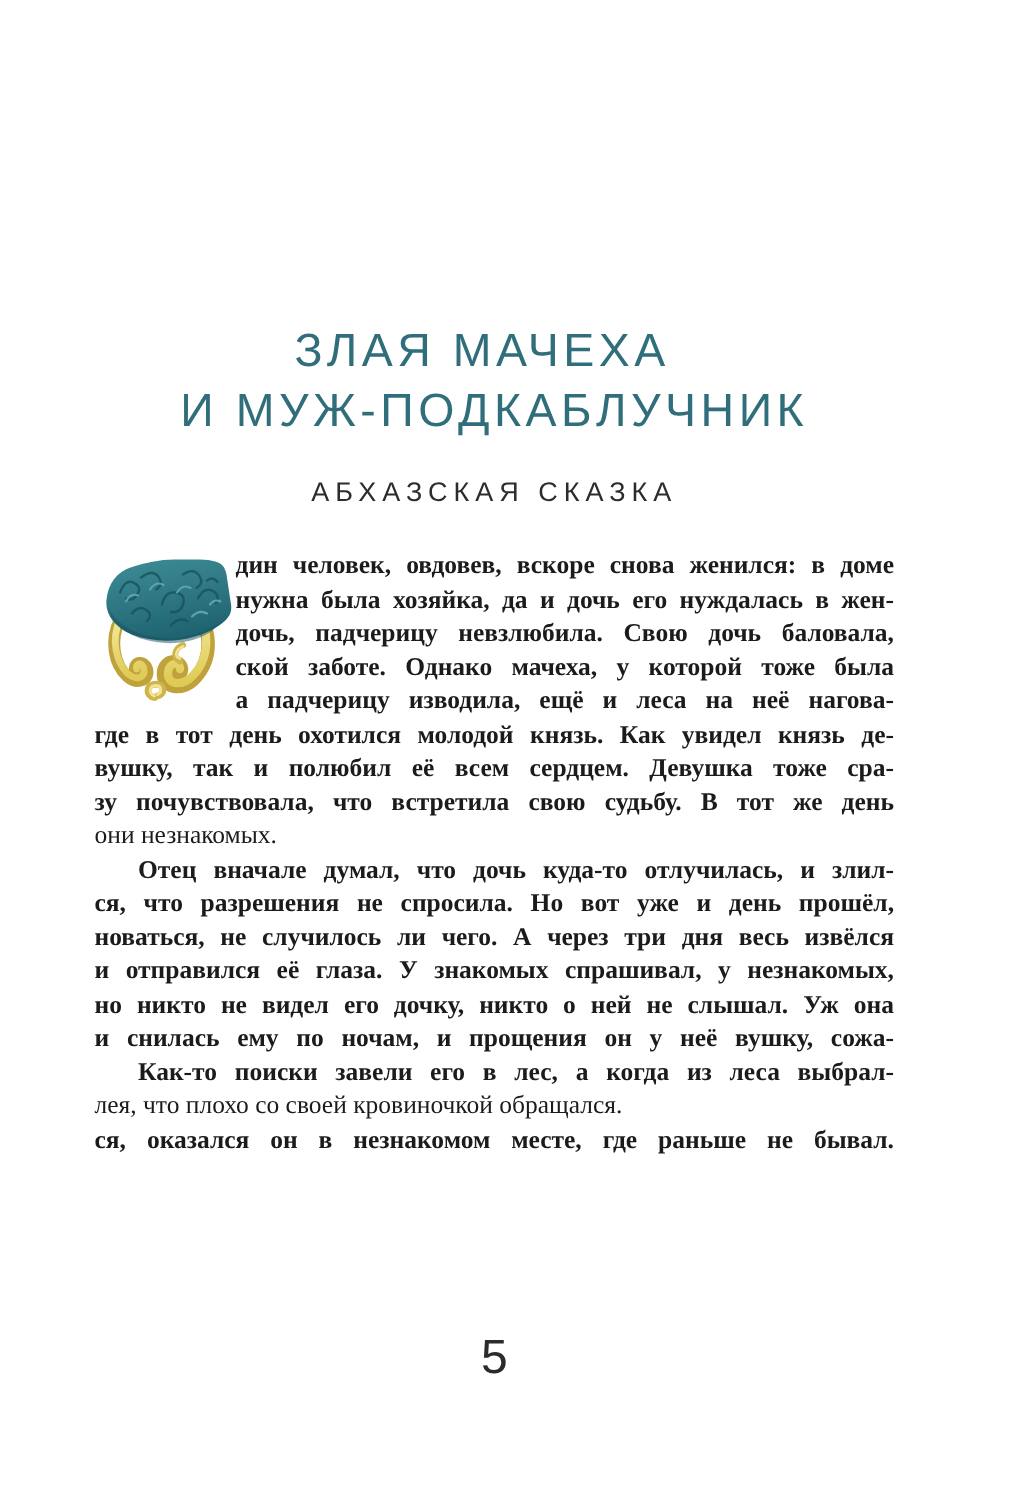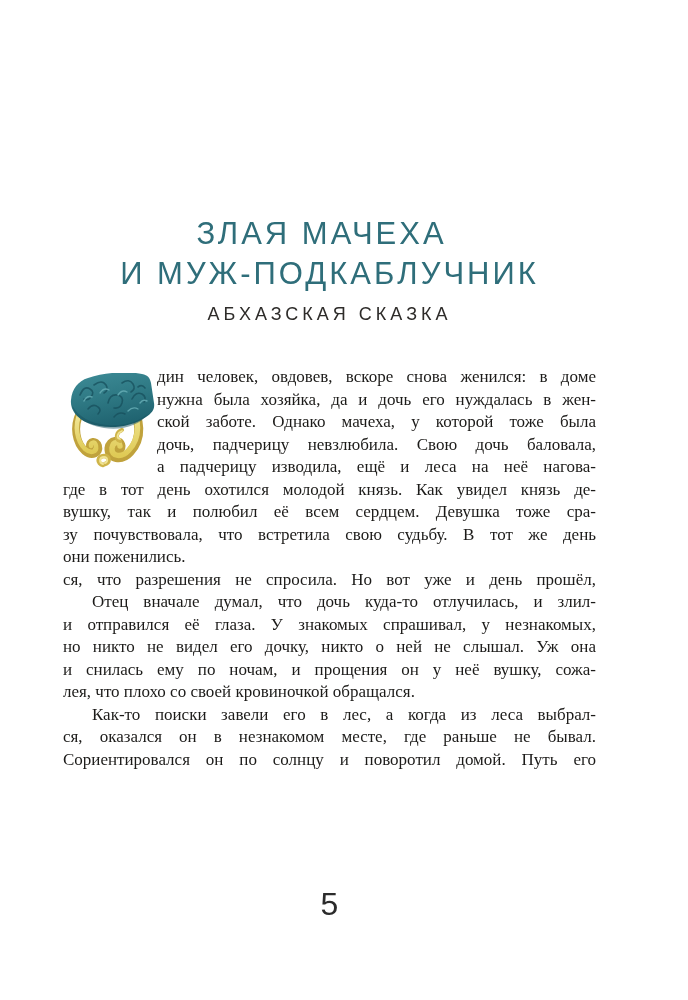--- a/index.html
+++ b/index.html
@@ -20,21 +20,21 @@
     font-weight: 400;
     font-size: 31px;
     line-height: 40px;
     letter-spacing: 3px;
     color: #2f6e7a;
   }
   .title .t1, .title .t2 { display: block; }
   .title .t1 { transform: translateX(-8px); }
   .subtitle {
     position: absolute;
-    top: 302px; left: 63px; width: 533px;
+    top: 316px; left: 63px; width: 533px;
     text-align: center;
     font-family: "Liberation Sans", "DejaVu Sans", sans-serif;
     font-size: 18px;
     line-height: 24px;
     letter-spacing: 4px;
     color: #2e2c2a;
   }
   .body-text {
     position: absolute;
     top: 366px; left: 63px; width: 533px;
@@ -42,21 +42,21 @@
     line-height: 22.5px;
     color: #1c1b19;
   }
   .dropcap-float {
     float: left;
     width: 94px;
     height: 106px;
   }
   .dropcap-float svg { display: block; margin: 7px 0 0 7px; }
   .line { text-align: justify; }
-  .line.just { text-align-last: justify; }
+  .line.just { text-align-last: justify; font-weight: bold; }
   .line.ind { text-indent: 29px; }
   .page-number {
     position: absolute;
     top: 886px; left: 63px; width: 533px;
     text-align: center;
     font-family: "Liberation Sans", "DejaVu Sans", sans-serif;
     font-size: 32px;
     font-weight: 400;
     color: #2b2b2b;
   }
@@ -120,34 +120,34 @@
           <path d="M48,22 q4,-6 9,-3"></path>
           <path d="M58,38 q5,-5 10,-2"></path>
           <path d="M70,30 q3,-4 7,-2"></path>
         </g>
       </svg>
     </div>
 
     <div>
         <div class="line just">дин человек, овдовев, вскоре снова женился: в доме</div>
         <div class="line just">нужна была хозяйка, да и дочь его нуждалась в жен-</div>
+        <div class="line just">дочь, падчерицу невзлюбила. Свою дочь баловала,</div>
         <div class="line just">ской заботе. Однако мачеха, у которой тоже была</div>
-        <div class="line just">дочь, падчерицу невзлюбила. Свою дочь баловала,</div>
         <div class="line just">а падчерицу изводила, ещё и леса на неё нагова-</div>
         <div class="line just">где в тот день охотился молодой князь. Как увидел князь де-</div>
         <div class="line just">вушку, так и полюбил её всем сердцем. Девушка тоже сра-</div>
         <div class="line just">зу почувствовала, что встретила свою судьбу. В тот же день</div>
-        <div class="line">они поженились.</div>
+        <div class="line">они незнакомых.</div>
+        <div class="line just ind">Отец вначале думал, что дочь куда-то отлучилась, и злил-</div>
         <div class="line just">ся, что разрешения не спросила. Но вот уже и день прошёл,</div>
-        <div class="line just ind">Отец вначале думал, что дочь куда-то отлучилась, и злил-</div>
+        <div class="line just">новаться, не случилось ли чего. А через три дня весь извёлся</div>
         <div class="line just">и отправился её глаза. У знакомых спрашивал, у незнакомых,</div>
         <div class="line just">но никто не видел его дочку, никто о ней не слышал. Уж она</div>
         <div class="line just">и снилась ему по ночам, и прощения он у неё вушку, сожа-</div>
+        <div class="line just ind">Как-то поиски завели его в лес, а когда из леса выбрал-</div>
         <div class="line">лея, что плохо со своей кровиночкой обращался.</div>
-        <div class="line just ind">Как-то поиски завели его в лес, а когда из леса выбрал-</div>
         <div class="line just">ся, оказался он в незнакомом месте, где раньше не бывал.</div>
-        <div class="line just">Сориентировался он по солнцу и поворотил домой. Путь его</div>
       </div>
   </div>
 
   <div class="page-number">5</div>
 
 </div>
 
 </body></html>

